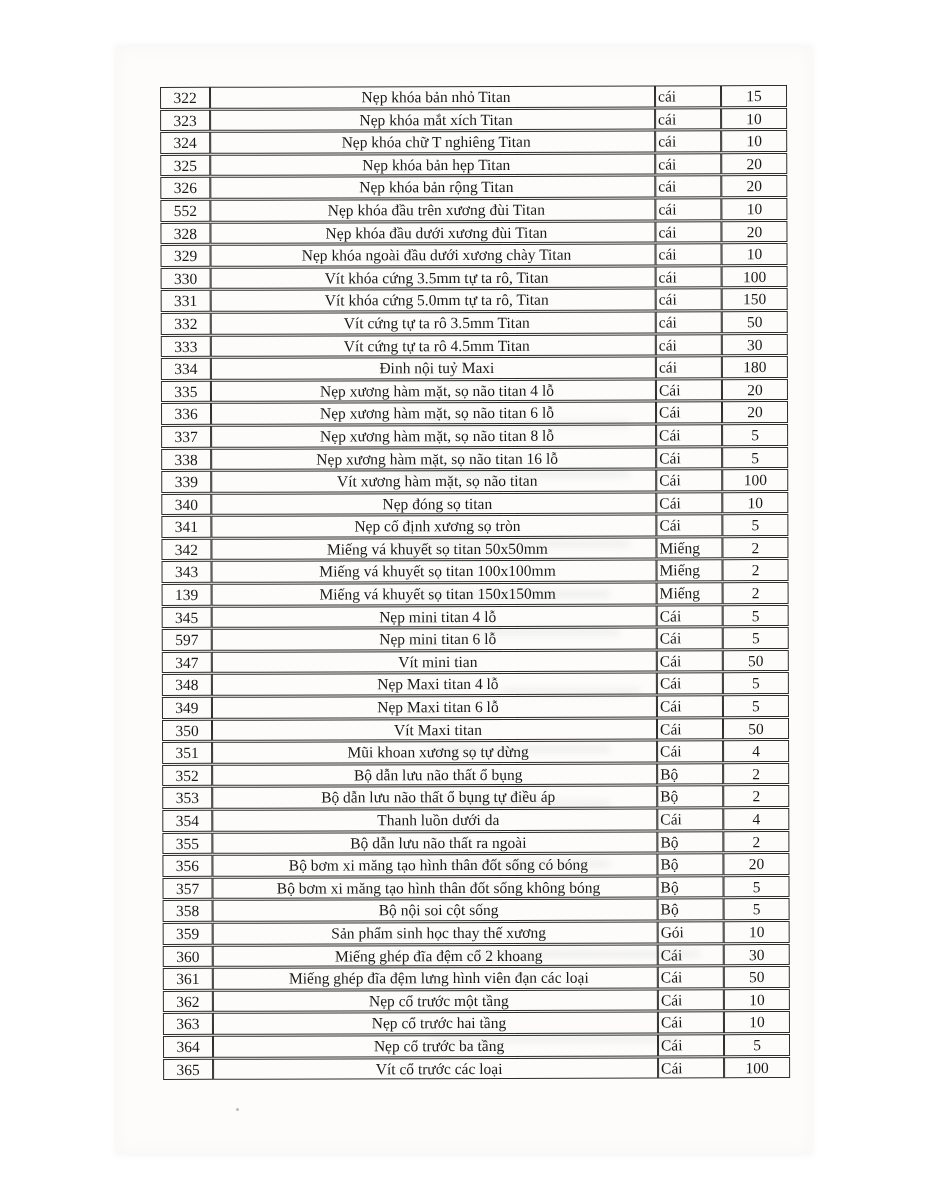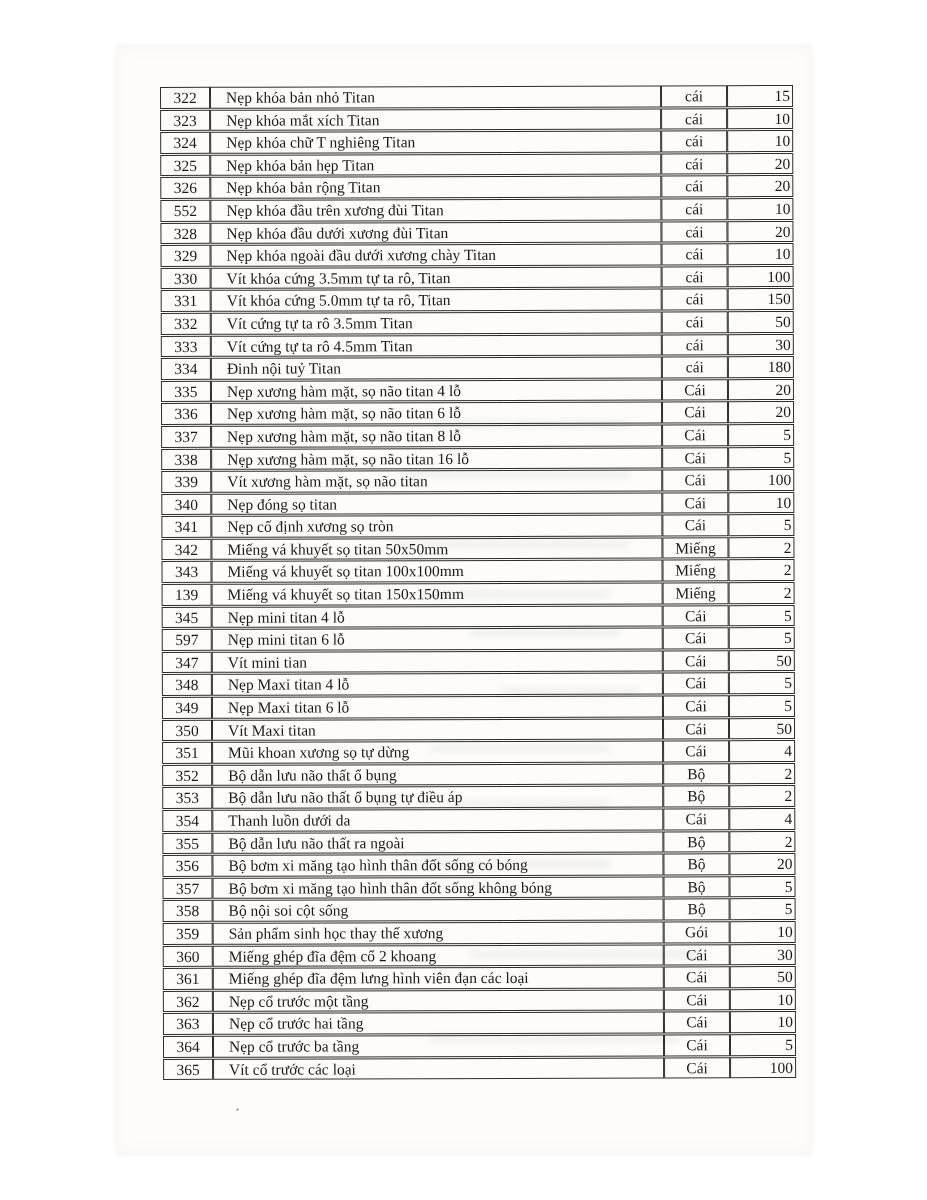--- a/index.html
+++ b/index.html
@@ -40,23 +40,23 @@
   td {
     border: 1.3px solid #2e2e2e;
     height: 19.6px;
     line-height: 19.6px;
     padding: 0 2px;
     overflow: hidden;
     white-space: nowrap;
     background: transparent;
   }
   td.c-no   { width: 44px;  text-align: center; margin-top: 32px; }
-  td.c-name { width: 432px; text-align: left; padding-left: 15px; }
-  td.c-unit { width: 60px;  text-align: center; margin-left: 28px; }
-  td.c-qty  { width: 60px;  text-align: right; }
+  td.c-name { width: 432px; text-align: center; padding-left: 9px; }
+  td.c-unit { width: 60px;  text-align: left; margin-left: 28px; }
+  td.c-qty  { width: 60px;  text-align: center; }
   
   .ghost {
     position: absolute;
     background: #8a94a0;
     filter: blur(3px);
     opacity: 0.10;
     border-radius: 3px;
     pointer-events: none;
   }
   .speckle {
@@ -156,21 +156,21 @@
         <td class="c-qty">50</td>
       </tr>
       <tr>
         <td class="c-no">333</td>
         <td class="c-name">Vít cứng tự ta rô 4.5mm Titan</td>
         <td class="c-unit">cái</td>
         <td class="c-qty">30</td>
       </tr>
       <tr>
         <td class="c-no">334</td>
-        <td class="c-name">Đinh nội tuỷ Titan</td>
+        <td class="c-name">Đinh nội tuỷ Maxi</td>
         <td class="c-unit">cái</td>
         <td class="c-qty">180</td>
       </tr>
       <tr>
         <td class="c-no">335</td>
         <td class="c-name">Nẹp xương hàm mặt, sọ não titan 4 lỗ</td>
         <td class="c-unit">Cái</td>
         <td class="c-qty">20</td>
       </tr>
       <tr>

